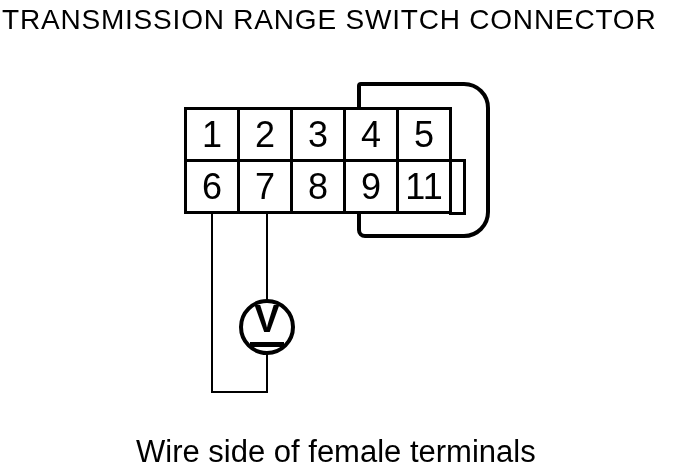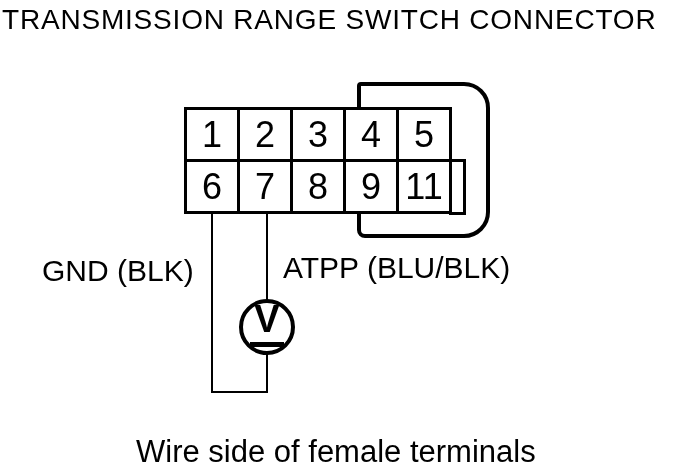--- a/index.html
+++ b/index.html
@@ -160,18 +160,16 @@
   <div class="wire wire-pin6"></div>
   <div class="wire wire-pin7-upper"></div>
   <div class="wire wire-pin7-lower"></div>
   <div class="wire wire-bottom"></div>
 
   <div class="meter">
     <span class="meter-v">V</span>
     <span class="meter-bar"></span>
   </div>
 
-  <div class="label label-gnd">GND (BLK)</div>
-  <div class="label label-atpp">ATPP (BLU/BLK)</div>
 
   <div class="caption">Wire side of female terminals</div>
 
 </div>
 
 </body></html>

